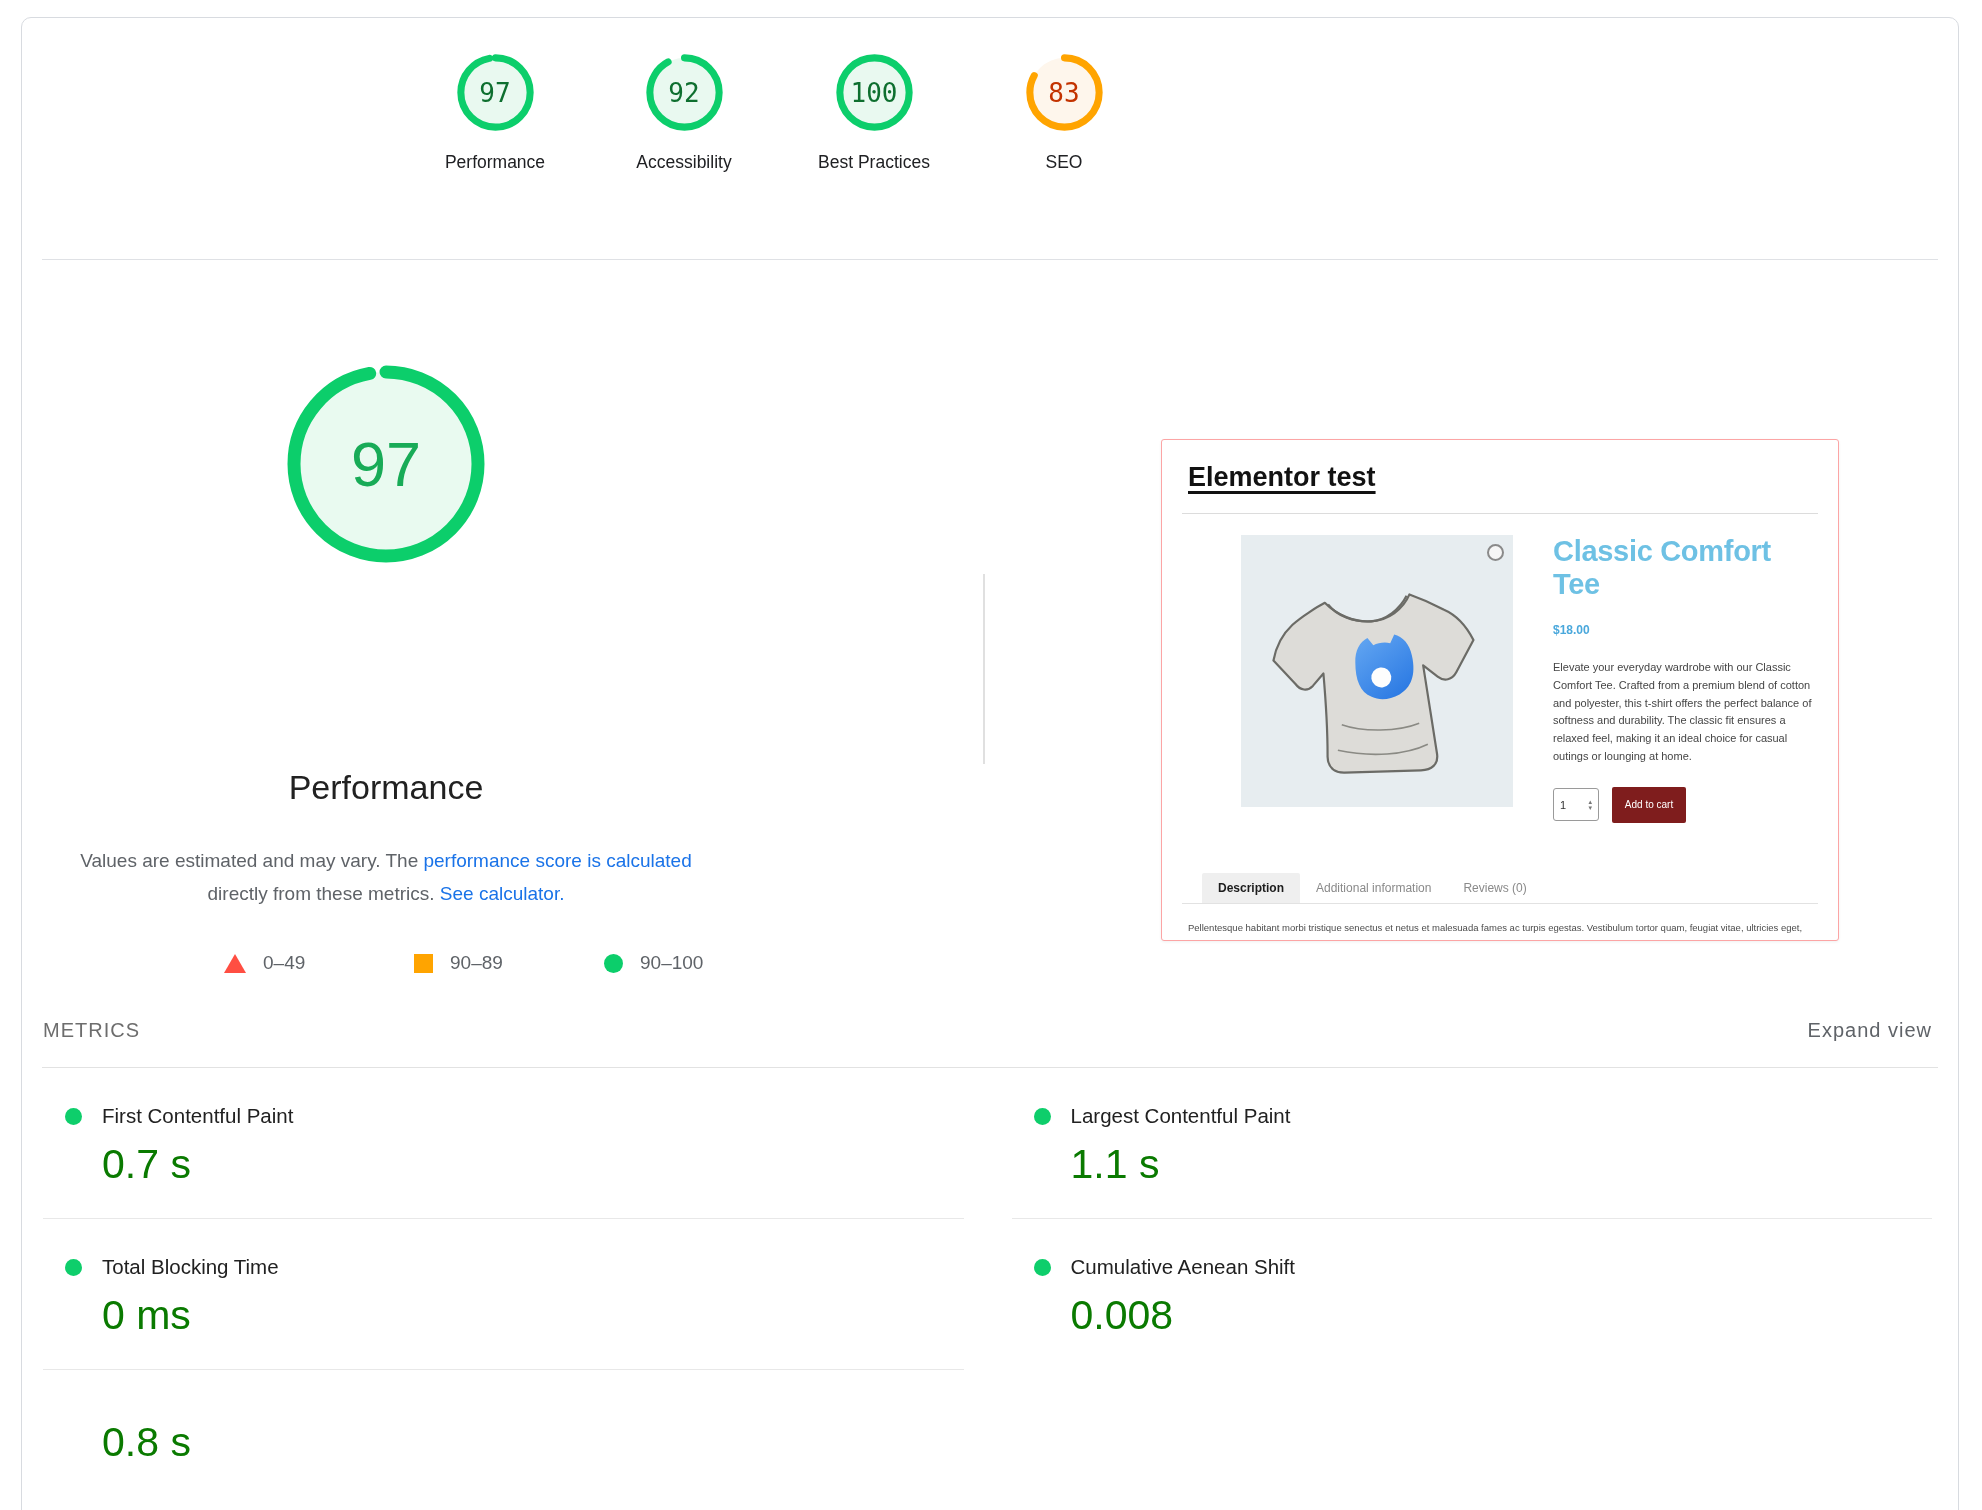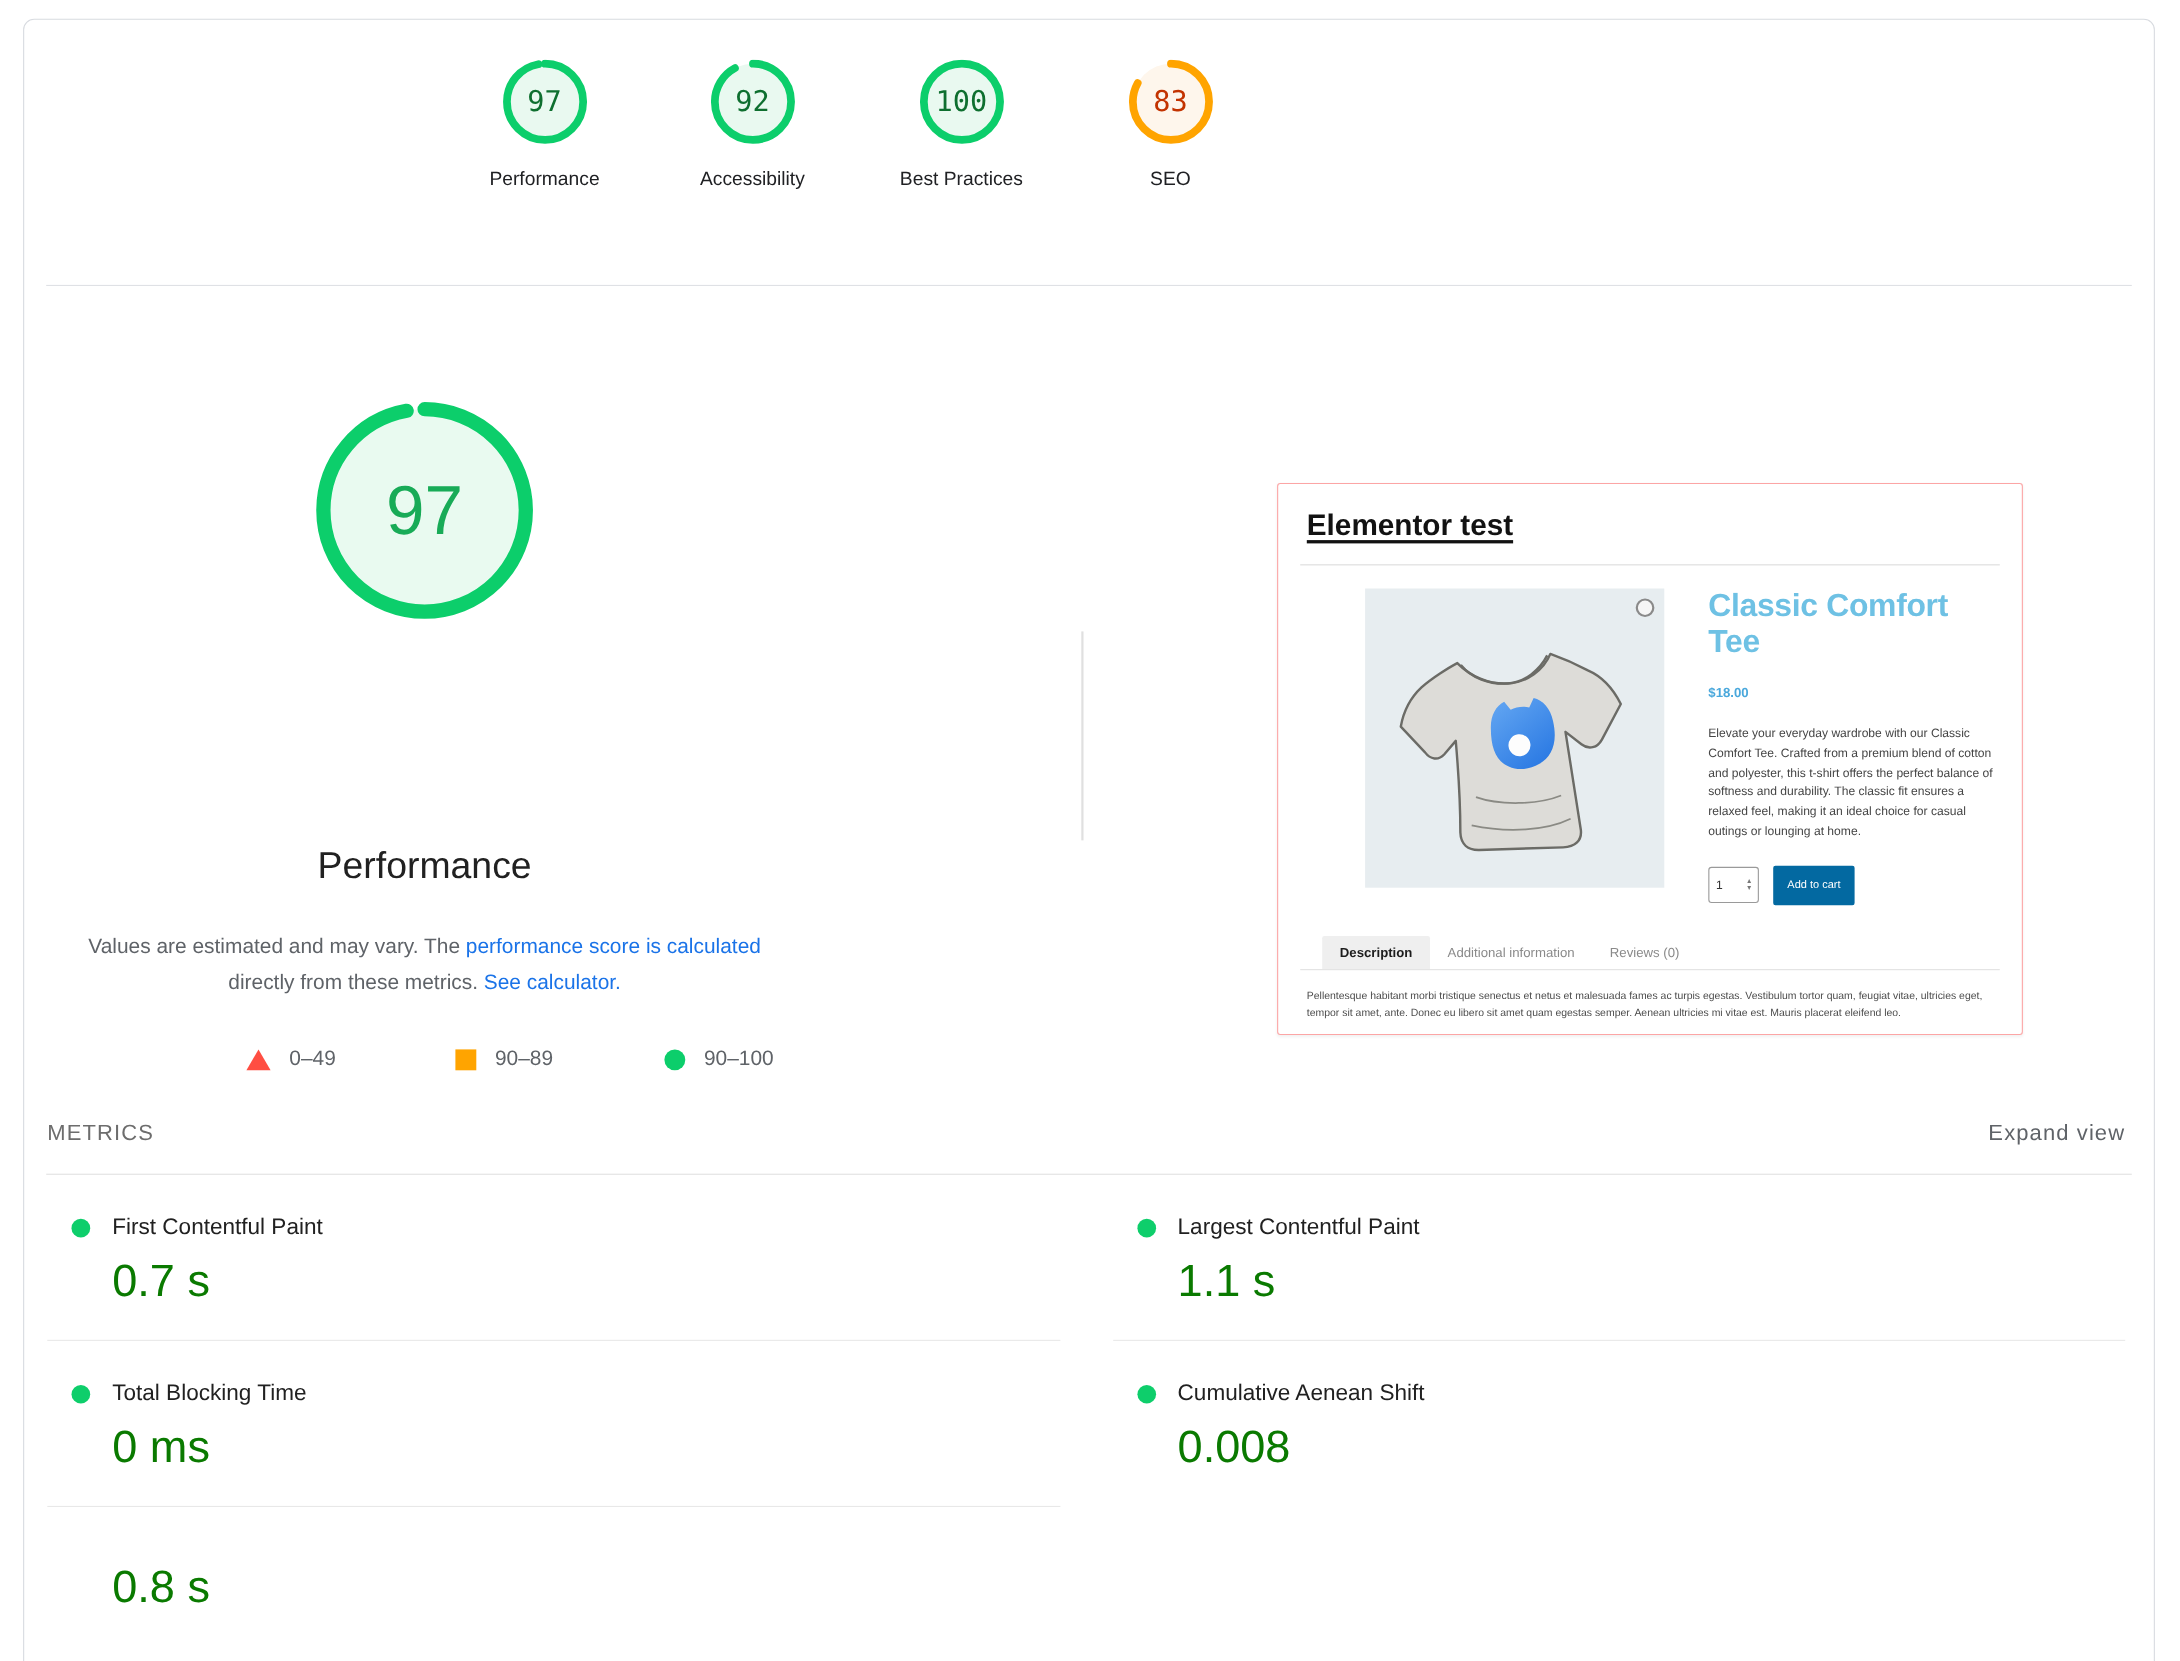--- a/index.html
+++ b/index.html
@@ -56,23 +56,23 @@
               border:2px solid #8a8a8a;background:#f6f6f6;}
   .shot-details{margin-left:40px;width:290px;}
   .p-title{font-size:29px;font-weight:700;color:#6ec1e4;letter-spacing:-.3px;}
   .p-price{margin-top:22px;font-size:12px;font-weight:700;color:#4aa8dc;}
   .p-desc{margin-top:22px;font-size:11px;line-height:1.62;color:#454545;}
   .p-actions{margin-top:21px;display:flex;align-items:center;}
   .p-qty{width:46px;height:33px;border:1px solid #9a9a9a;border-radius:3px;display:flex;
          align-items:center;justify-content:space-between;padding:0 6px;box-sizing:border-box;
          font-size:11px;color:#333;}
   .steppers{display:flex;flex-direction:column;font-size:7px;line-height:.8;color:#777;}
-  .p-btn{margin-left:13px;width:74px;height:36px;background:#0369a1;color:#fff;font-size:10px;
+  .p-btn{margin-left:13px;width:74px;height:36px;background:#7f1d1d;color:#fff;font-size:10px;
          display:flex;align-items:center;justify-content:center;border-radius:2px;}
-  .shot-tabs{margin-top:28px;margin-left:14px;display:flex;align-items:flex-end;font-size:12px;}
+  .shot-tabs{margin-top:50px;margin-left:14px;display:flex;align-items:flex-end;font-size:12px;}
   .tab{padding:8px 16px;color:#8a8a8a;}
   .tab.active{background:#efefef;color:#1d1d1d;font-weight:700;border-radius:2px 2px 0 0;}
   .shot-tabline{margin:0 -6px;border-top:1px solid #e2e2e2;}
   .shot-lorem{margin-top:16px;font-size:9.5px;line-height:1.7;color:#4c4c4c;}
 
   
   .metrics-head{position:absolute;top:1001px;left:21px;right:26px;display:flex;
                 justify-content:space-between;align-items:center;}
   .metrics-title{font-size:20px;color:#6d6d6d;letter-spacing:1px;}
   .expand-view{font-size:20px;color:#5f6368;letter-spacing:1px;cursor:pointer;}

